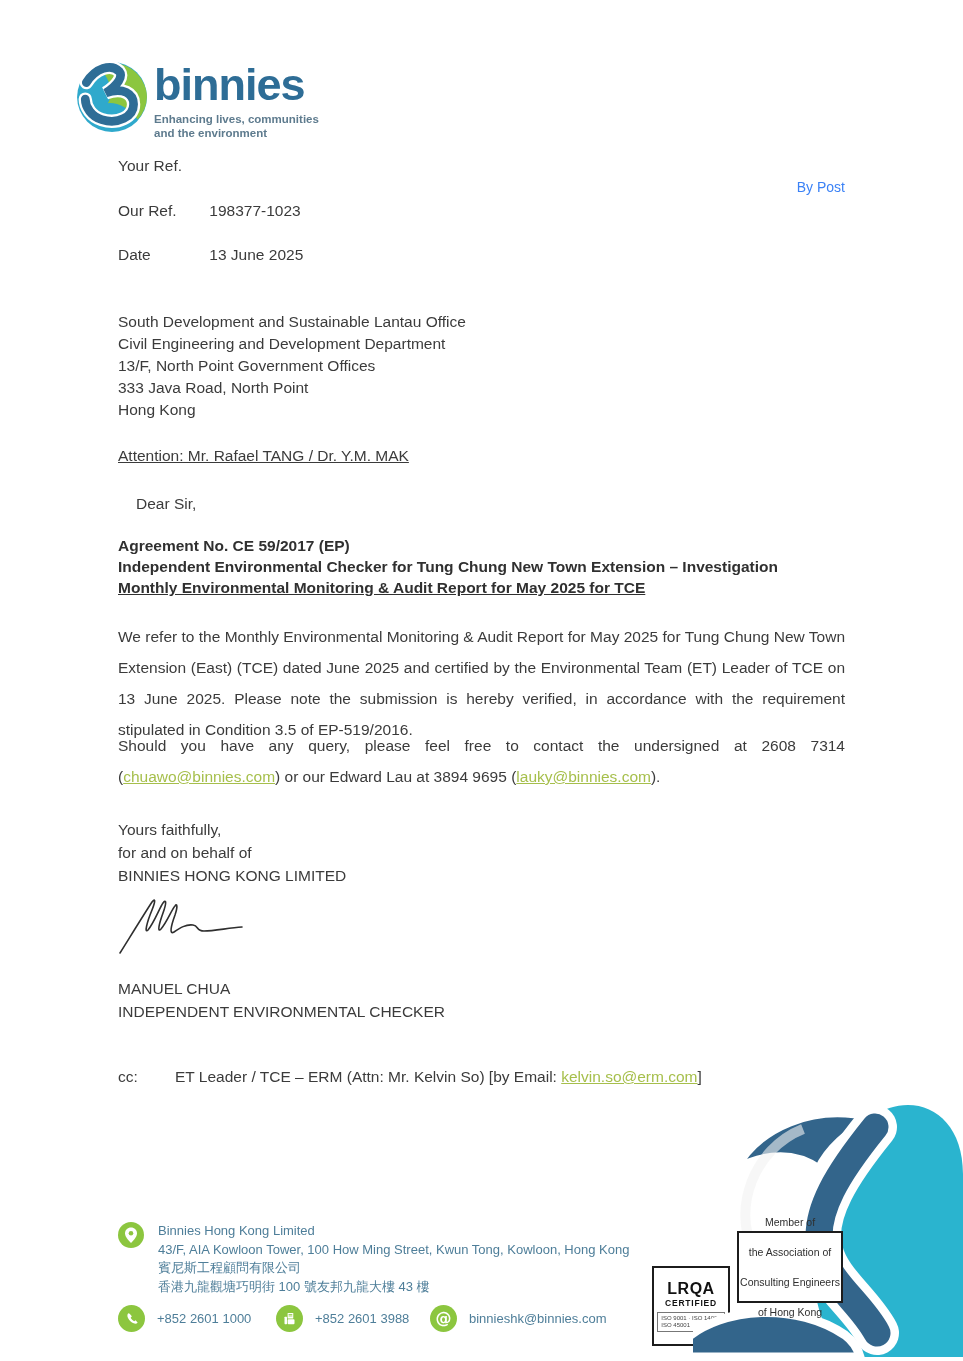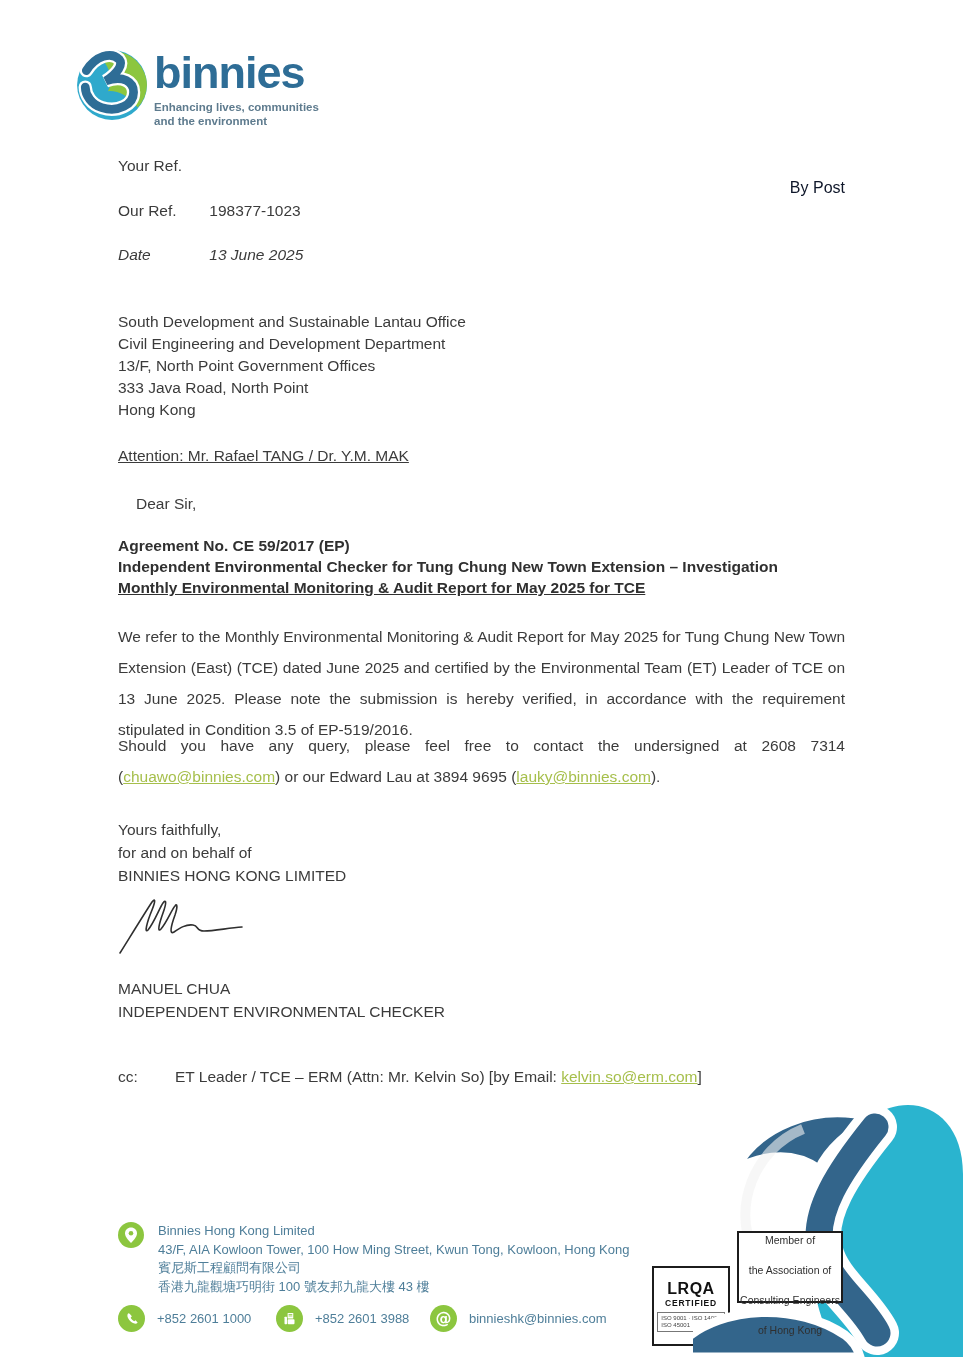--- a/index.html
+++ b/index.html
@@ -4,32 +4,32 @@
 <style>
   html,body{margin:0;padding:0;}
   body{
     width:963px;height:1361px;position:relative;overflow:hidden;
     background:#ffffff;color:#3b3b3b;
     font-family:"Liberation Sans", sans-serif;
   }
   .abs{position:absolute;}
 
   
-  .logo-block{left:75px;top:48px;display:flex;align-items:flex-start;}
+  .logo-block{left:75px;top:60px;display:flex;align-items:flex-start;}
   .logo-text{margin-left:5px;}
   .wordmark{
     font-size:45px;font-weight:bold;color:#2e6d96;line-height:50px;
     letter-spacing:-1px;
   }
   .tagline{font-size:11.5px;font-weight:bold;color:#5e7b8e;line-height:13.5px;margin-top:3px;}
 
   
   .ref-row{left:118px;font-size:15.5px;color:#3b3b3b;}
   .ref-label{display:inline-block;width:87px;}
-  .by-post{top:179px;right:118px;font-size:16px;color:#0f172a;}
+  .by-post{top:179px;right:118px;font-size:14px;color:#3b82f6;}
 
   
   .letter-line{font-size:15.5px;line-height:22px;color:#3b3b3b;}
   .addr-block{left:118px;top:311px;width:727px;}
   .attention{left:118px;top:445px;text-decoration:underline;text-align:center;}
   .salutation{left:136px;top:493px;}
   .subject{left:118px;top:535px;font-weight:bold;line-height:21px;color:#303030;}
   .subject .u{text-decoration:underline;}
   .para{left:118px;width:727px;font-size:15.5px;line-height:31px;text-align:justify;color:#3b3b3b;}
   .para1{top:621px;}
@@ -59,21 +59,21 @@
 
   .lrqa-box{
     left:652px;top:1228px;width:74px;height:76px;border:2px solid #1c1c1c;background:#fff;
     display:flex;flex-direction:column;align-items:center;justify-content:center;text-align:center;margin-top:38px;
   }
   .lrqa-name{font-size:16px;font-weight:bold;color:#111;letter-spacing:0.5px;line-height:16px;}
   .lrqa-cert{font-size:8.5px;font-weight:bold;color:#111;letter-spacing:0.8px;margin-top:1px;}
   .lrqa-iso{border:1px solid #777;margin-top:4px;padding:2px 3px;font-size:6px;color:#444;line-height:7px;text-align:left;}
   .member-box{
     left:737px;top:1231px;width:102px;height:68px;border:2px solid #1c1c1c;background:#fff;
-    display:flex;flex-direction:column;align-items:center;justify-content:space-between;text-align:center;
+    display:flex;flex-direction:column;align-items:center;justify-content:center;text-align:center;
     font-size:10.5px;color:#2f2f2f;line-height:14px;z-index:3;gap:16px;
   }
   .corner-art{right:0;bottom:0;z-index:1;}
 </style>
 </head>
 <body>
 
 <div class="abs logo-block">
   <span>
     <svg width="74" height="74" viewBox="0 0 72 72">
@@ -93,21 +93,21 @@
 </div>
 
 <div class="abs ref-row" style="top:157px;">
   <span class="ref-label">Your Ref.</span>
 </div>
 <div class="abs by-post">By Post</div>
 <div class="abs ref-row" style="top:202px;">
   <span class="ref-label">Our Ref.</span>
   <span>198377-1023</span>
 </div>
-<div class="abs ref-row" style="top:246px;font-style:italic;">
+<div class="abs ref-row" style="top:246px;">
   <span class="ref-label">Date</span>
   <span>13 June 2025</span>
 </div>
 
 <div class="abs addr-block letter-line">
   <div>South Development and Sustainable Lantau Office</div>
   <div>Civil Engineering and Development Department</div>
   <div>13/F, North Point Government Offices</div>
   <div>333 Java Road, North Point</div>
   <div>Hong Kong</div>

